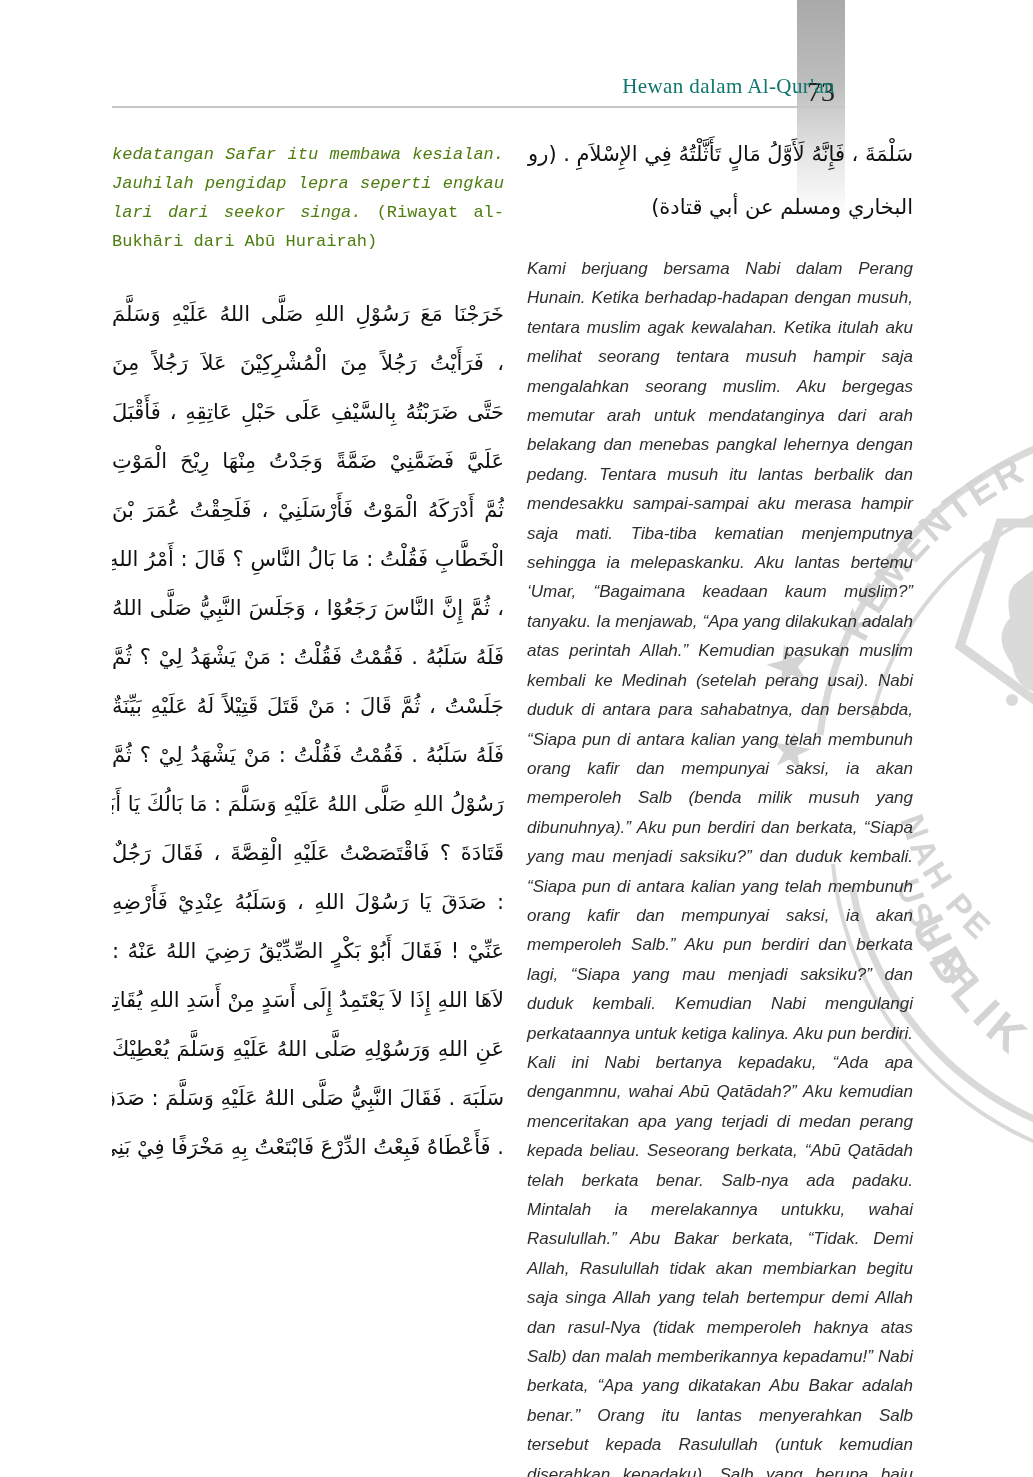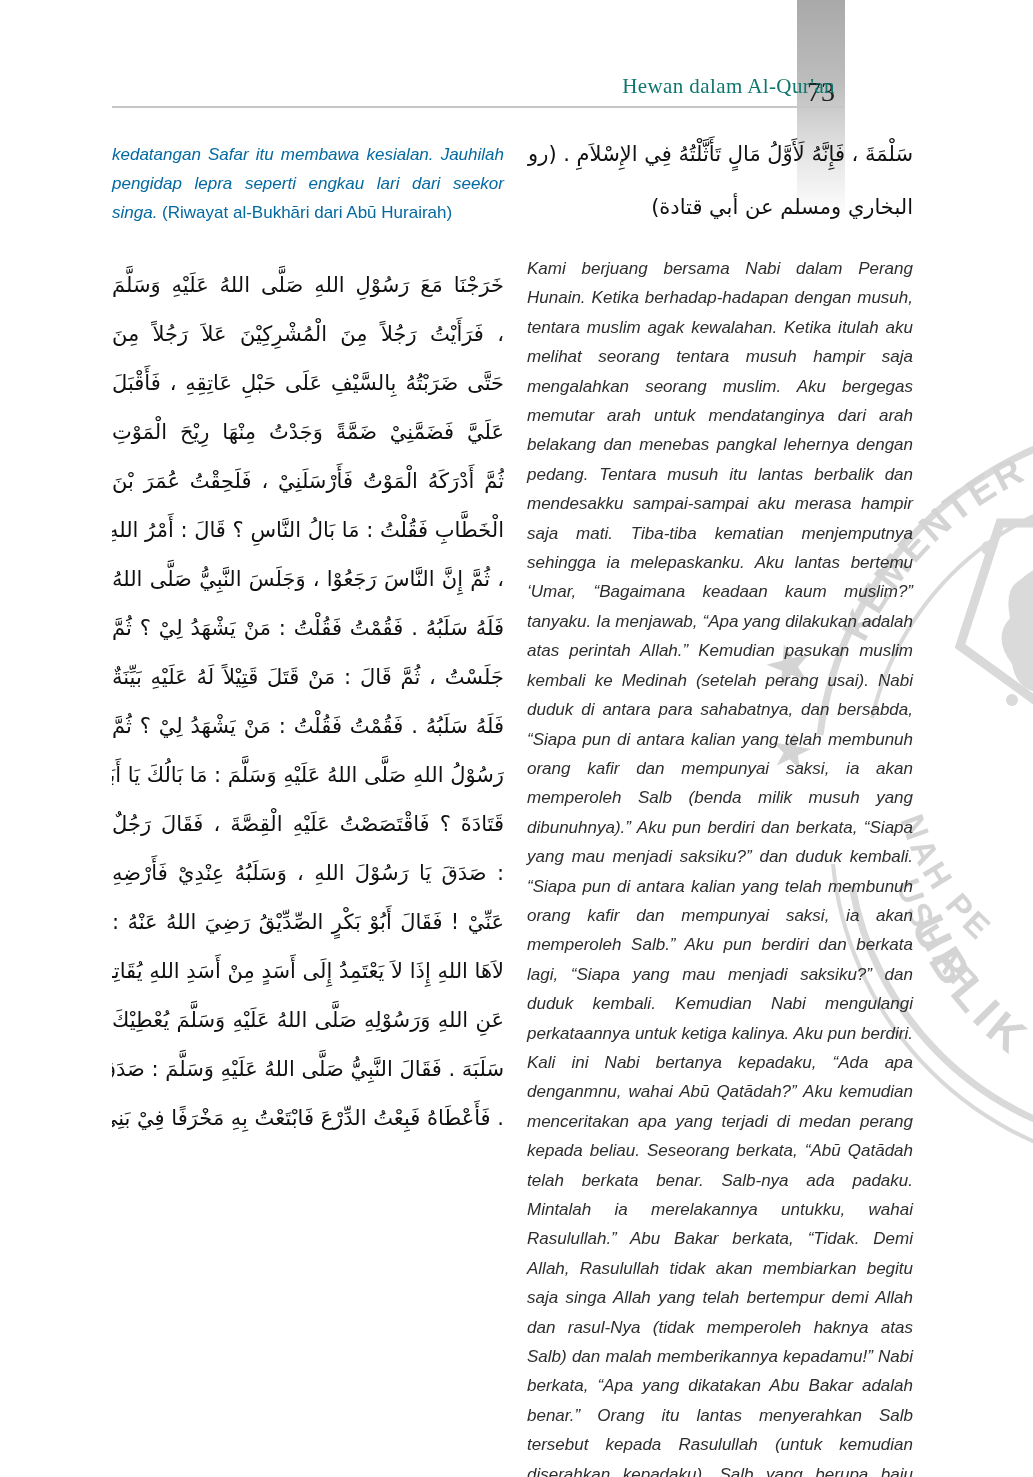--- a/index.html
+++ b/index.html
@@ -38,21 +38,21 @@
     font-family:"Liberation Serif",serif;
     font-size:28px;color:#1d1d1d;
   }
   
   .col{position:absolute;z-index:2;}
   .col-left{left:112px;width:392px;top:140px;}
   .col-right{left:527px;width:386px;top:128px;}
   .intro{
     margin:0;
     font-size:17px;line-height:29px;
-    text-align:justify;color:#0369a1;
+    text-align:justify;color:#4d7c0f;font-family:Liberation Mono, monospace;
   }
   .intro .it{font-style:italic;}
   .intro .up{font-style:normal;}
   .trans{
     margin:20px 0 0 0;
     font-style:italic;
     font-size:17px;line-height:29.4px;
     text-align:justify;color:#2d2d2d;
   }
   

